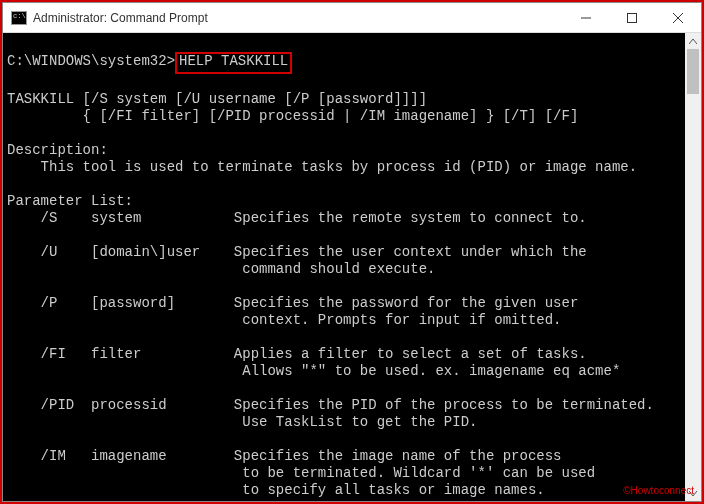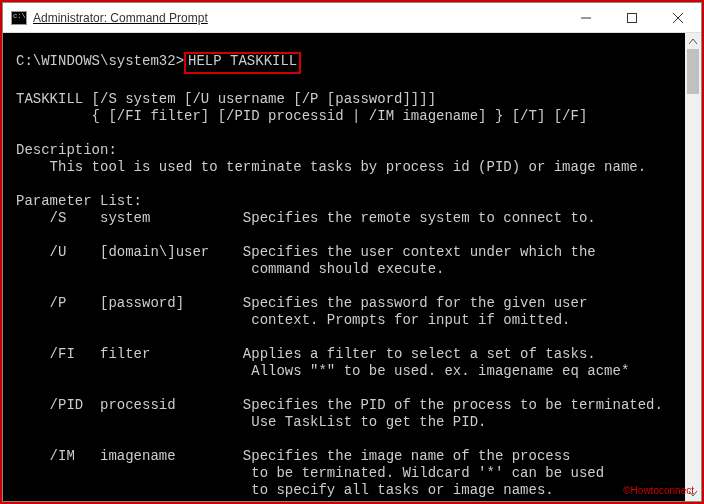--- a/index.html
+++ b/index.html
@@ -12,21 +12,20 @@
     position: relative;
     border: 2px solid #d00000;
   }
   .window {
     width: 700px;
     height: 500px;
     background: #fff;
     display: flex;
     flex-direction: column;
     border: 1px solid #888;
-    text-decoration: underline;
   }
   .titlebar {
     height: 30px;
     background: #fff;
     display: flex;
     align-items: center;
     border-bottom: 1px solid #ddd;
   }
   .title-icon {
     width: 16px;
@@ -64,21 +63,21 @@
     justify-content: center;
     font-family: "Segoe UI", sans-serif;
   }
   .win-btn svg { stroke: #333; stroke-width: 1; fill: none; }
   .console {
     flex: 1;
     background: #000;
     color: #ccc;
     font-size: 14px;
     line-height: 17px;
-    padding: 2px 4px 0 13px;
+    padding: 2px 4px 0 4px;
     position: relative;
     overflow: hidden;
     white-space: pre;
   }
   .scrollbar {
     position: absolute;
     right: 0;
     top: 0;
     bottom: 0;
     width: 16px;

